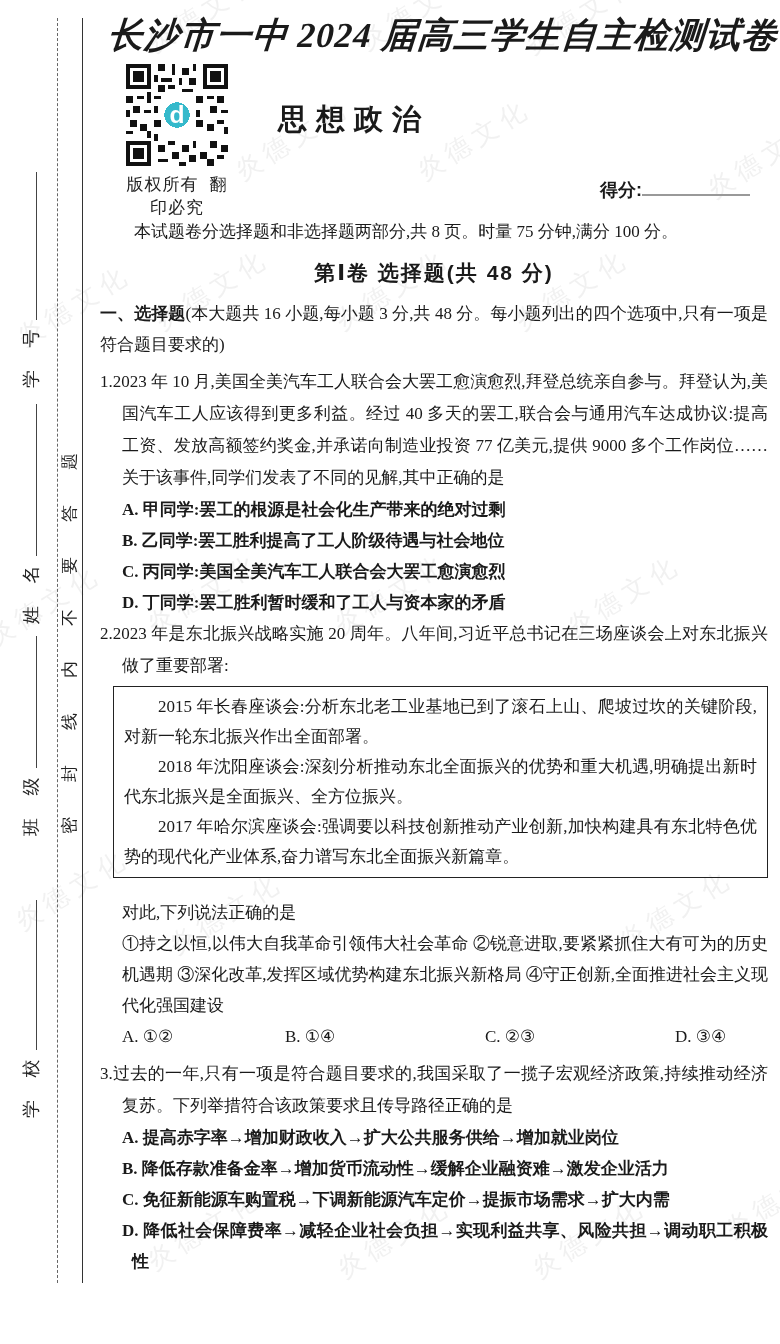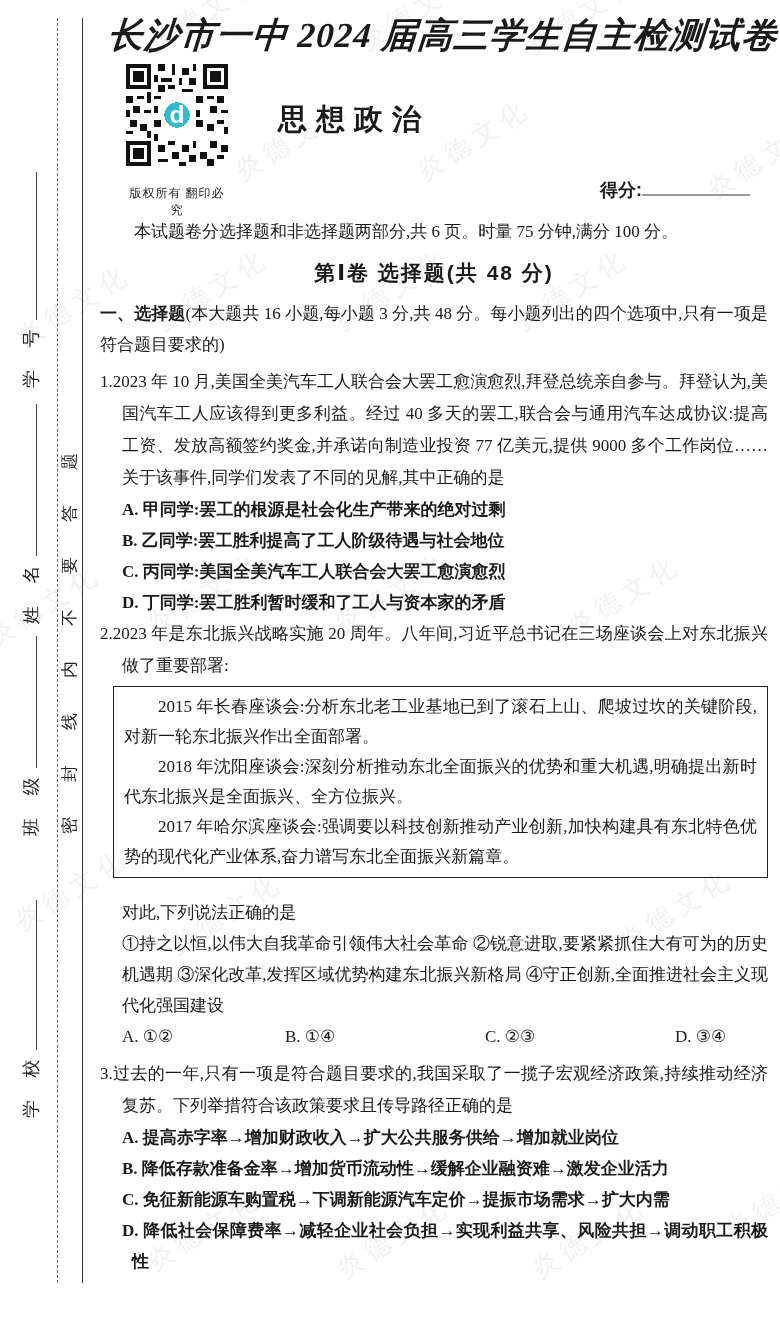--- a/index.html
+++ b/index.html
@@ -23,22 +23,22 @@
       transform:rotate(-90deg);transform-origin:0 0;white-space:nowrap;color:#222;}
   .field .lbl{letter-spacing:9px;}
   .field .fl{display:inline-block;border-bottom:1px solid #444;height:19px;
       vertical-align:baseline;}
 
   
   .header-title{position:absolute;left:108px;top:12px;width:648px;text-align:center;
       font-size:35px;font-weight:bold;font-style:italic;letter-spacing:1px;
       white-space:nowrap;transform:skewX(-4deg);}
   .qr{position:absolute;left:124px;top:64px;width:106px;text-align:center;}
-  .qr-caption{font-size:12px;letter-spacing:1px;margin-top:15px;
-      font-family:Liberation Serif, serif;color:#222;}
+  .qr-caption{font-size:17px;letter-spacing:1px;margin-top:3px;
+      font-family:Liberation Mono, monospace;color:#222;}
   .subject{position:absolute;left:224px;top:100px;width:260px;text-align:center;
       font-size:29px;font-weight:bold;letter-spacing:9px;
       font-family:Liberation Sans, sans-serif;}
   .score{position:absolute;left:600px;top:178px;font-size:18px;font-weight:bold;
       font-family:"Liberation Sans","DejaVu Sans",sans-serif;}
   .score-line{display:inline-block;width:108px;border-bottom:2px solid #999;height:16px;}
 
   
   .main{position:absolute;left:100px;top:216px;width:668px;font-size:17px;
       line-height:32px;text-align:justify;}
@@ -176,21 +176,21 @@
   </div>
 
   <div class="subject">思想政治</div>
 
   <div class="score">
     <span>得分:</span><span class="score-line"></span>
   </div>
 
   <div class="main">
 
-    <p class="intro">本试题卷分选择题和非选择题两部分,共 6 页。时量 75 分钟,满分 100 分。</p>
+    <p class="intro">本试题卷分选择题和非选择题两部分,共 8 页。时量 75 分钟,满分 100 分。</p>
 
     <div class="section">第Ⅰ卷  选择题(共 48 分)</div>
 
     <p class="part-head"><b>一、选择题</b><span>(本大题共 16 小题,每小题 3 分,共 48 分。每小题列出的四个选项中,只有一项是符合题目要求的)</span></p>
 
     <div class="q"><span>1.</span><span>2023 年 10 月,美国全美汽车工人联合会大罢工愈演愈烈,拜登总统亲自参与。拜登认为,美国汽车工人应该得到更多利益。经过 40 多天的罢工,联合会与通用汽车达成协议:提高工资、发放高额签约奖金,并承诺向制造业投资 77 亿美元,提供 9000 多个工作岗位……关于该事件,同学们发表了不同的见解,其中正确的是</span></div>
     <div class="opt">A. 甲同学:罢工的根源是社会化生产带来的绝对过剩</div>
     <div class="opt">B. 乙同学:罢工胜利提高了工人阶级待遇与社会地位</div>
     <div class="opt">C. 丙同学:美国全美汽车工人联合会大罢工愈演愈烈</div>
     <div class="opt">D. 丁同学:罢工胜利暂时缓和了工人与资本家的矛盾</div>

